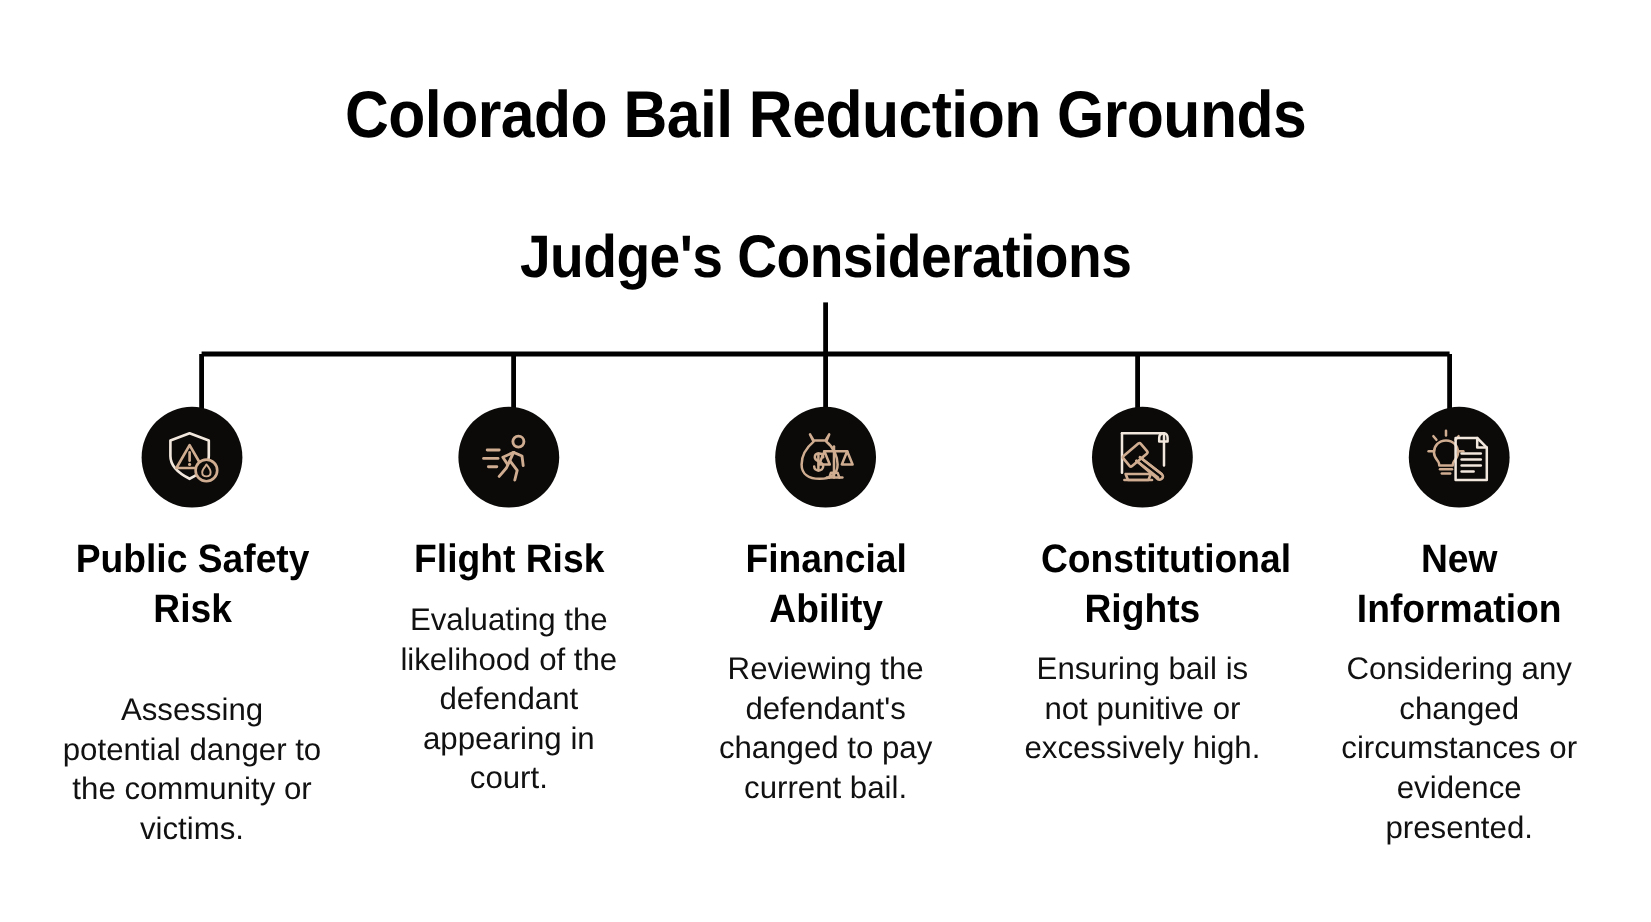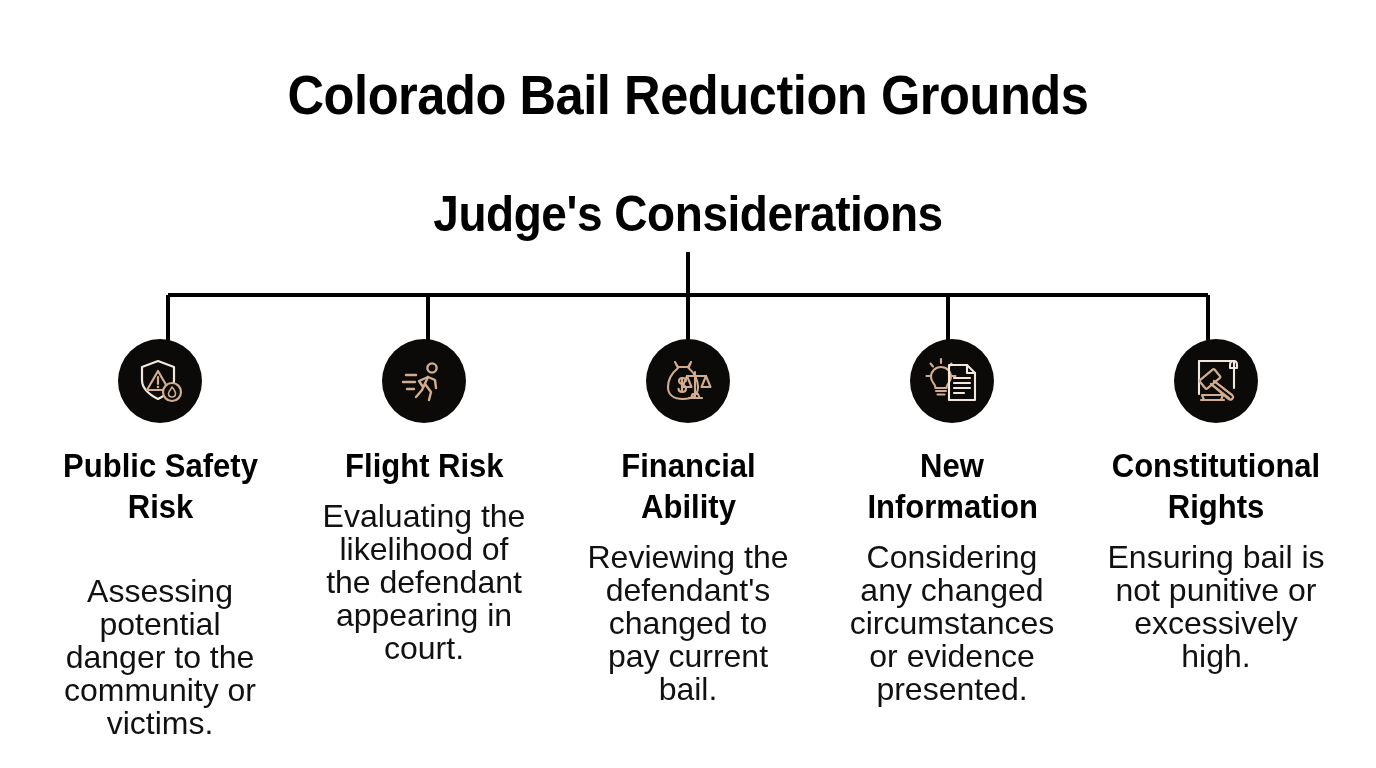--- a/index.html
+++ b/index.html
@@ -93,21 +93,21 @@
     line-height: 41px;
     color: #000000;
     text-align: center;
     max-width: 250px;
     transform: scaleX(0.94);
   }
   .col-desc {
     margin-top: 14px;
     font-family: "Liberation Sans", sans-serif;
     font-weight: 400;
-    font-size: 32px;
+    font-size: 26px;
     line-height: 33px;
     color: #111111;
     text-align: center;
     max-width: 238px;
   }
 
   
   .column:nth-child(1) .col-desc { max-width: 222px; margin-top: 48px; }
   .column:nth-child(2) .col-desc { max-width: 212px; }
   .column:nth-child(3) .col-desc { max-width: 205px; }
@@ -194,20 +194,42 @@
           </g>
         </svg>
       </div>
       <div class="col-heading">Financial Ability</div>
       <div class="col-desc">Reviewing the defendant's changed to pay current bail.</div>
     </div>
 
     <div class="column">
       <div class="icon-circle">
         <svg width="54" height="54" viewBox="0 0 54 54" fill="none">
+          <g stroke="#f2e7dc" stroke-width="2.1" stroke-linecap="round" stroke-linejoin="round" fill="none">
+            <path d="M10 7 H45 V34"></path>
+            <path d="M10 7 V40"></path>
+            <path d="M45 7 C42 7 41 9 41 11 V14 H48 V11 C48 9 47 7 45 7 Z"></path>
+          </g>
+          <g stroke="#d0ad90" stroke-width="2.2" stroke-linecap="round" stroke-linejoin="round" fill="none">
+            <rect x="11.5" y="19.5" width="19" height="11" rx="1.5" transform="rotate(-40 21 25)"></rect>
+            <path d="M25 27 L43 41"></path>
+            <path d="M22 30 L40 44"></path>
+            <path d="M25 27 C25 27 43 41 43 41 C44.5 42.3 44.5 44 43 45 C41.5 46 39.8 45.6 38.8 44.4 L22 30"></path>
+            <path d="M13 41 H34 L32 46 H15 Z"></path>
+            <line x1="12" y1="46" x2="35" y2="46"></line>
+          </g>
+        </svg>
+      </div>
+      <div class="col-heading">Constitutional Rights</div>
+      <div class="col-desc">Ensuring bail is not punitive or excessively high.</div>
+    </div>
+
+    <div class="column">
+      <div class="icon-circle">
+        <svg width="54" height="54" viewBox="0 0 54 54" fill="none">
           <g stroke="#d0ad90" stroke-width="2.1" stroke-linecap="round" stroke-linejoin="round" fill="none">
             <path d="M16 13 C22 13 26 17.5 26 23 C26 26.5 24 28.5 22.6 30.5 C21.8 31.7 21.6 32.6 21.6 34 H10.4 C10.4 32.6 10.2 31.7 9.4 30.5 C8 28.5 6 26.5 6 23 C6 17.5 10 13 16 13 Z"></path>
             <line x1="11" y1="37" x2="21" y2="37"></line>
             <line x1="12.5" y1="40.5" x2="19.5" y2="40.5"></line>
             <line x1="16" y1="5" x2="16" y2="9"></line>
             <line x1="5.5" y1="9.5" x2="8" y2="12.5"></line>
             <line x1="26.5" y1="9.5" x2="24" y2="12.5"></line>
             <line x1="1.5" y1="22" x2="5" y2="22"></line>
             <line x1="30.5" y1="22" x2="27" y2="22"></line>
           </g>
@@ -218,36 +240,14 @@
             <line x1="29" y1="29" x2="45" y2="29"></line>
             <line x1="29" y1="34" x2="45" y2="34"></line>
             <line x1="29" y1="39" x2="39" y2="39"></line>
           </g>
         </svg>
       </div>
       <div class="col-heading">New Information</div>
       <div class="col-desc">Considering any changed circumstances or evidence presented.</div>
     </div>
 
-    <div class="column">
-      <div class="icon-circle">
-        <svg width="54" height="54" viewBox="0 0 54 54" fill="none">
-          <g stroke="#f2e7dc" stroke-width="2.1" stroke-linecap="round" stroke-linejoin="round" fill="none">
-            <path d="M10 7 H45 V34"></path>
-            <path d="M10 7 V40"></path>
-            <path d="M45 7 C42 7 41 9 41 11 V14 H48 V11 C48 9 47 7 45 7 Z"></path>
-          </g>
-          <g stroke="#d0ad90" stroke-width="2.2" stroke-linecap="round" stroke-linejoin="round" fill="none">
-            <rect x="11.5" y="19.5" width="19" height="11" rx="1.5" transform="rotate(-40 21 25)"></rect>
-            <path d="M25 27 L43 41"></path>
-            <path d="M22 30 L40 44"></path>
-            <path d="M25 27 C25 27 43 41 43 41 C44.5 42.3 44.5 44 43 45 C41.5 46 39.8 45.6 38.8 44.4 L22 30"></path>
-            <path d="M13 41 H34 L32 46 H15 Z"></path>
-            <line x1="12" y1="46" x2="35" y2="46"></line>
-          </g>
-        </svg>
-      </div>
-      <div class="col-heading">Constitutional Rights</div>
-      <div class="col-desc">Ensuring bail is not punitive or excessively high.</div>
-    </div>
-
   </div>
 </div>
 
 </body></html>

